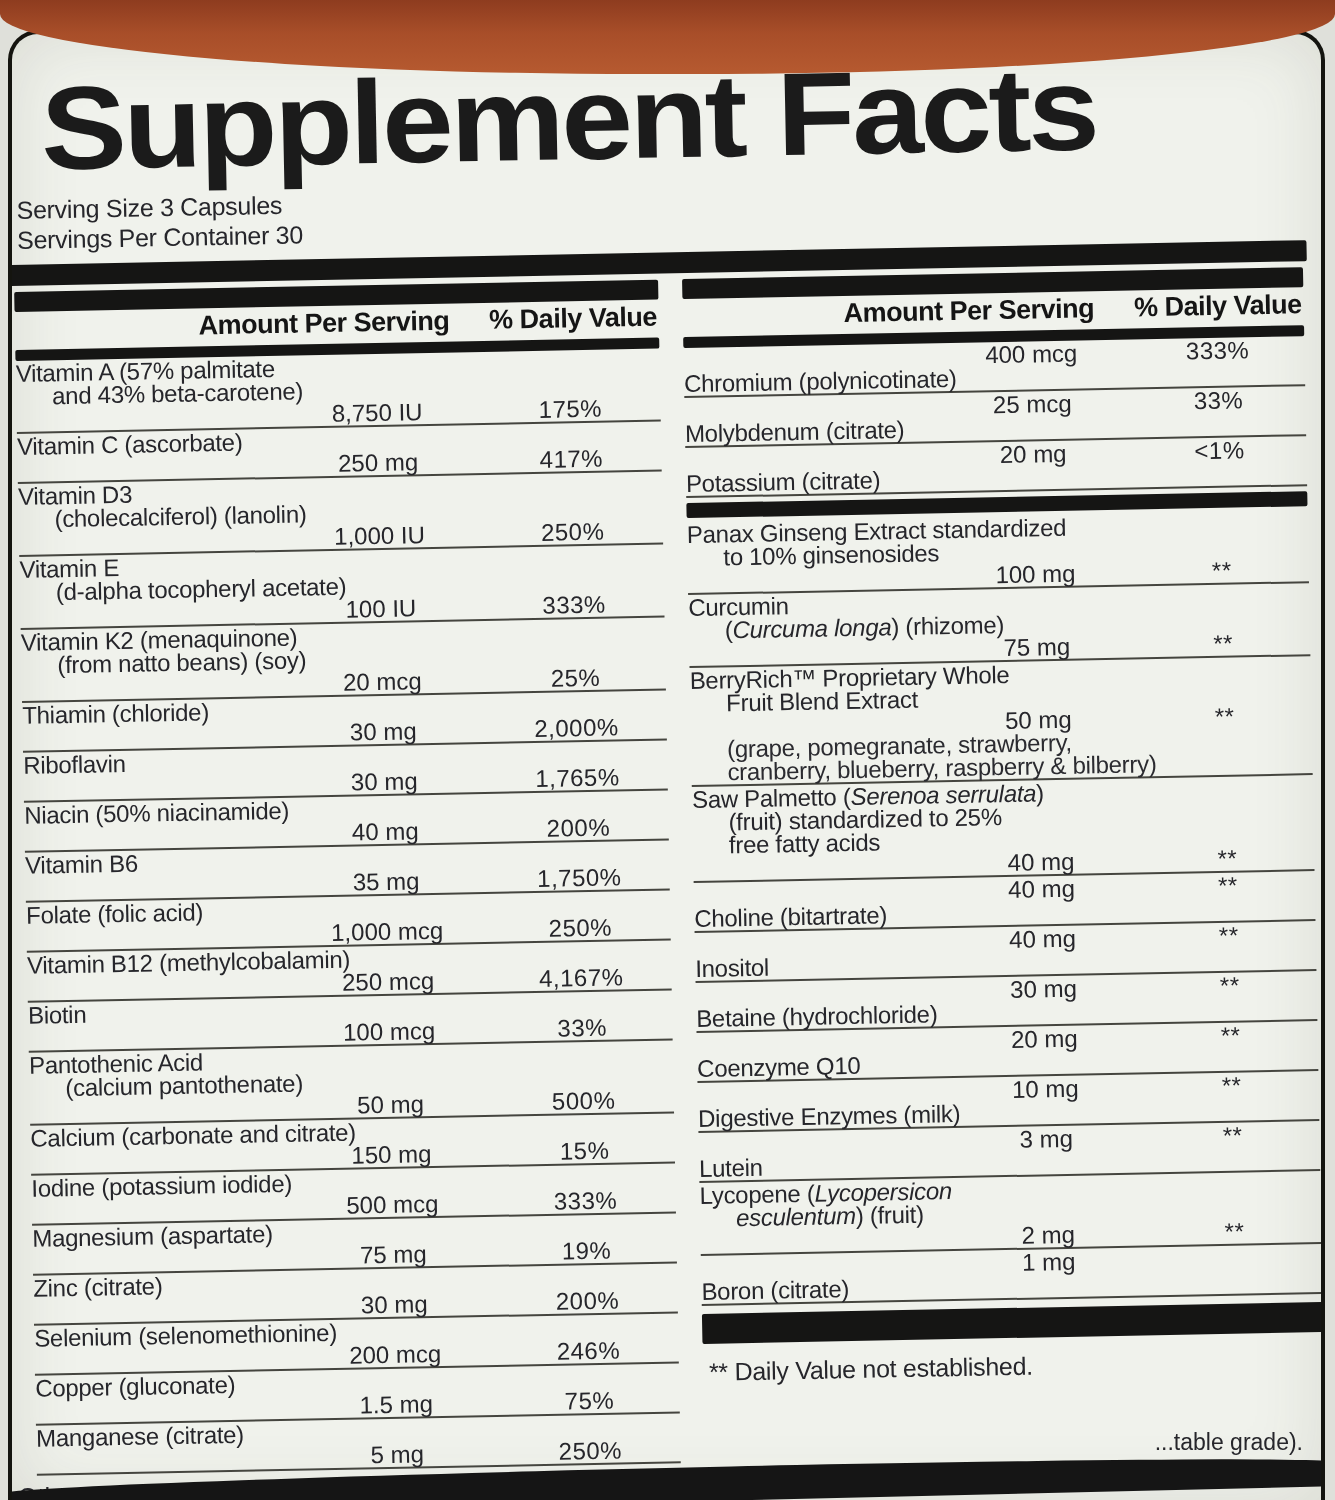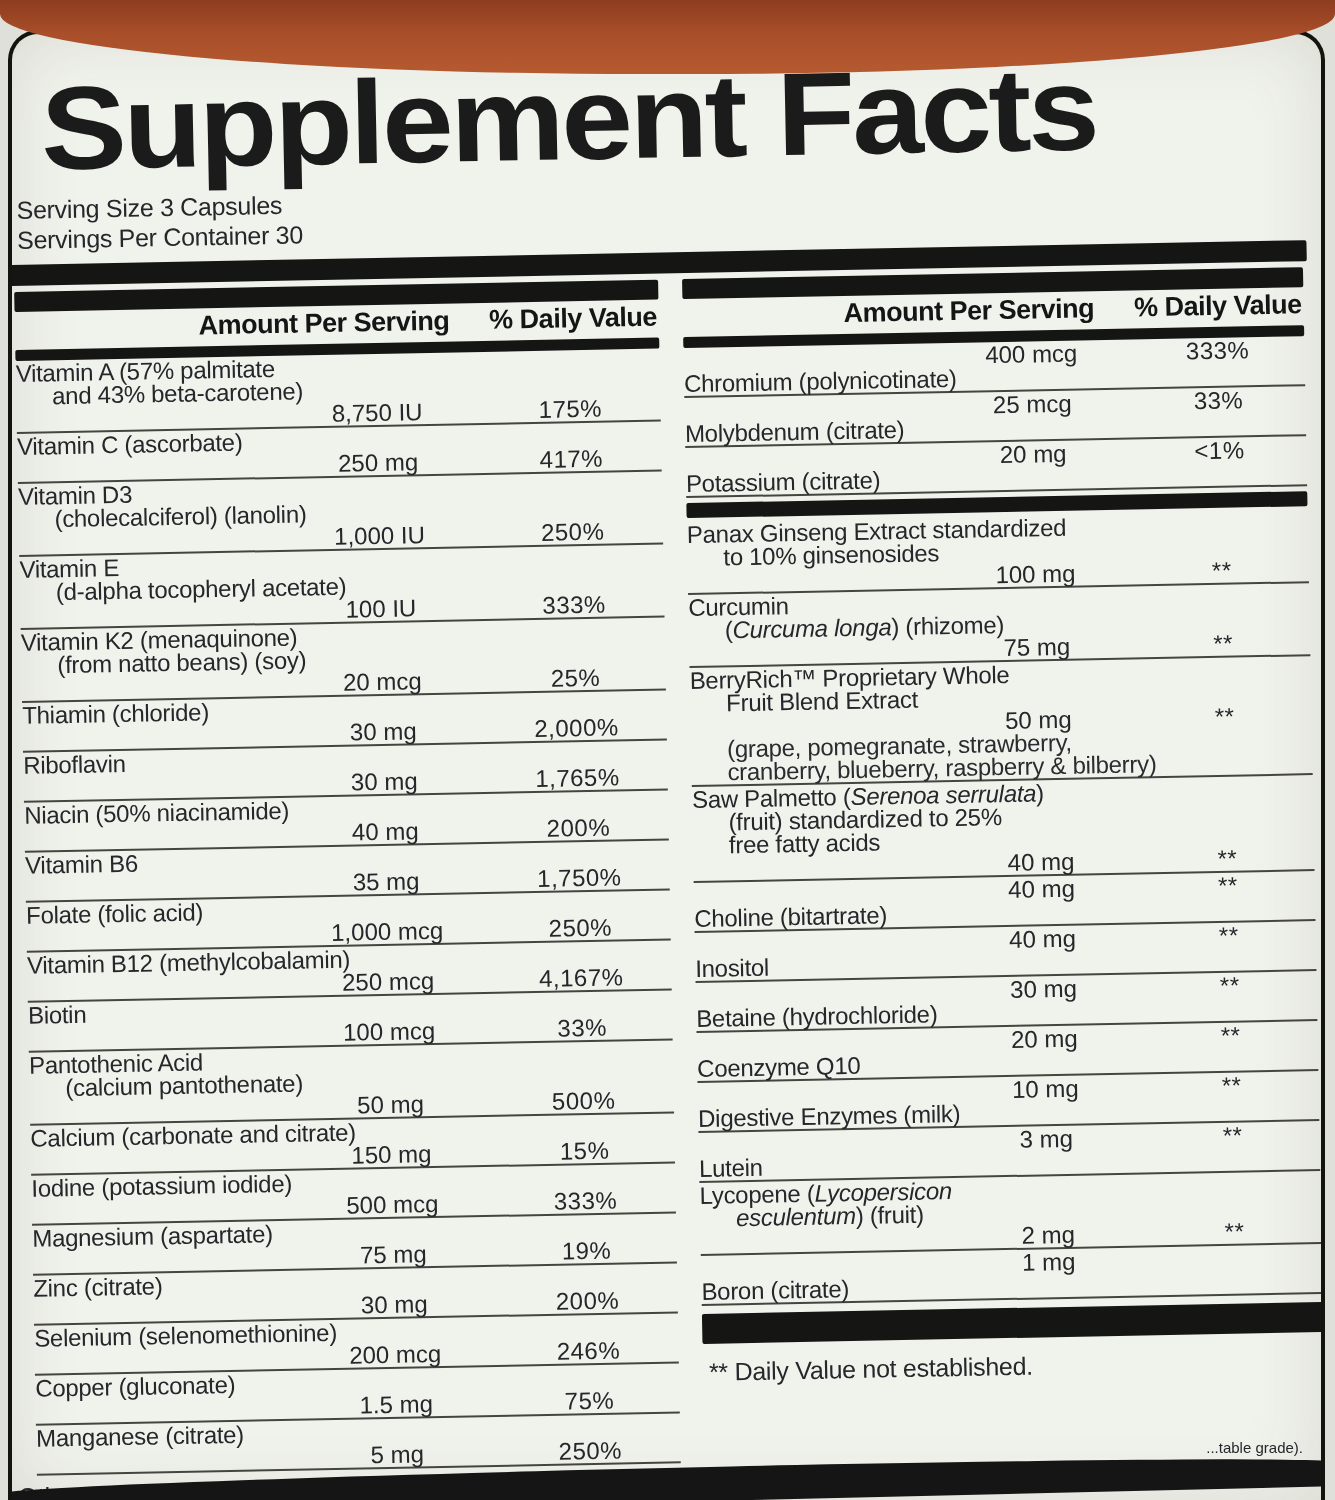--- a/index.html
+++ b/index.html
@@ -52,21 +52,21 @@
   .vline .dv{flex:1;text-align:center;white-space:nowrap;letter-spacing:0.5px;}
   .section-bar{height:15px;background:#151514;margin:5px 0 4px;border-radius:2px;}
   .section-bar.big{height:30px;margin-top:8px;}
   .footnote{font-size:25px;margin:14px 0 0 6px;letter-spacing:-0.3px;}
   .bottom-bar{
     position:absolute;left:-14px;right:-14px;bottom:-2px;height:34px;z-index:2;
     background:#151515;transform:rotate(-1.35deg);
     border-radius:100% 100% 0 0 / 20px 20px 0 0;
   }
   .other-left{position:absolute;left:6px;bottom:-12px;font-size:25px;z-index:1;white-space:nowrap;}
-  .other-right{position:absolute;right:18px;bottom:44px;font-size:15px;z-index:1;white-space:nowrap;}
+  .other-right{position:absolute;right:18px;bottom:44px;font-size:23px;z-index:1;white-space:nowrap;}
   i{font-style:italic;}
 </style>
 </head>
 <body>
 
 <div class="bottle-top"></div>
 
 <div class="label">
   <div class="tilt">
     <div class="title">Supplement Facts</div>

